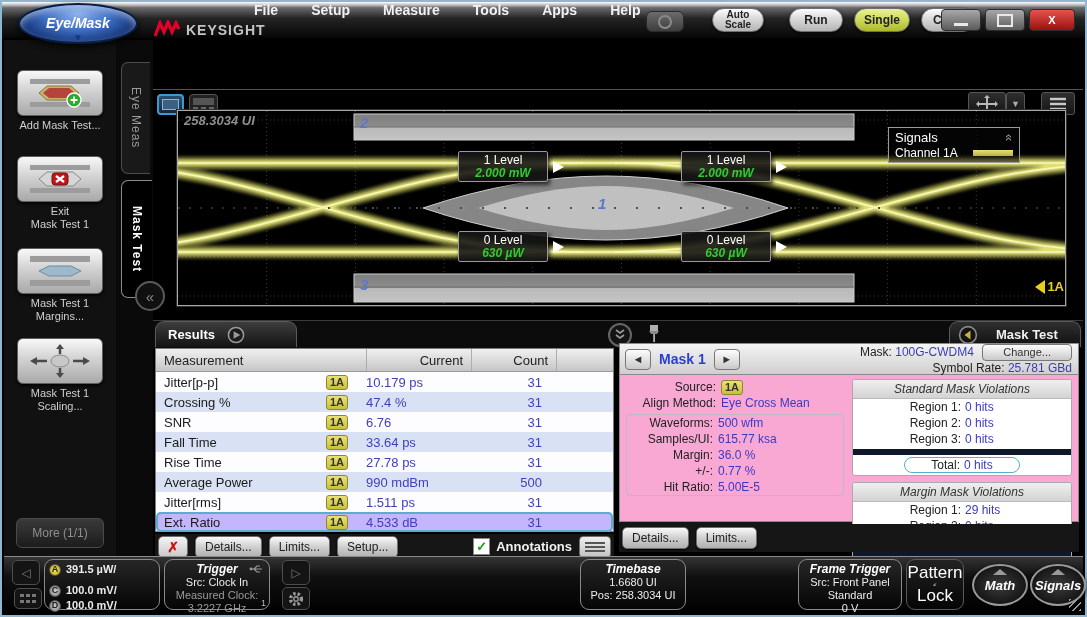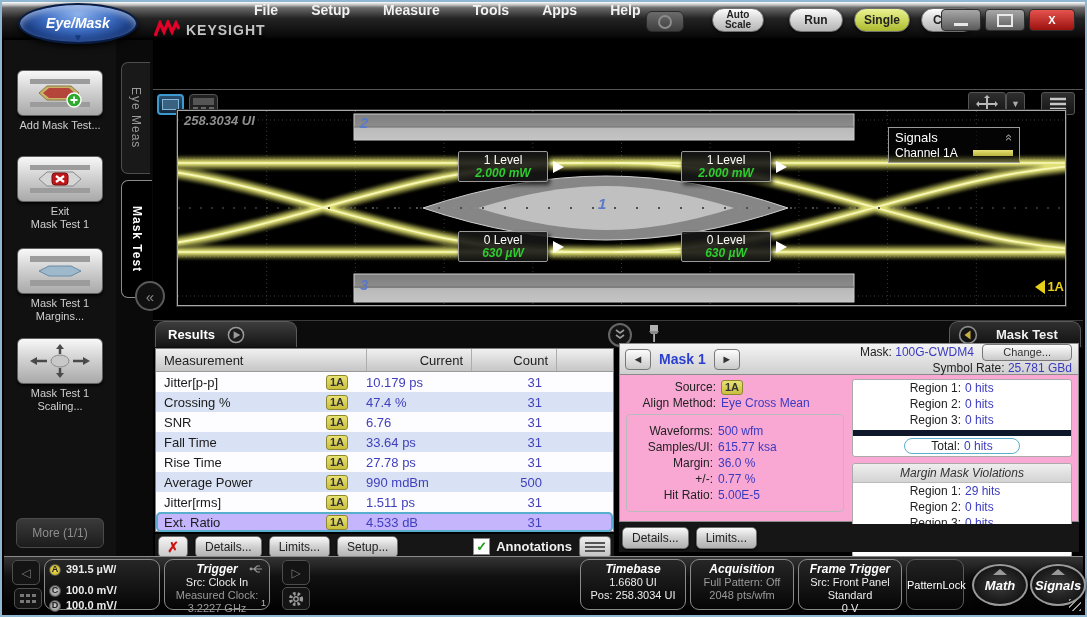--- a/index.html
+++ b/index.html
@@ -145,21 +145,21 @@
   .mh-right{margin-left:auto;font-size:12px;color:#222;text-align:right;line-height:14px;padding-right:6px;}
   .mh-right .bval{color:#3a3ac0;}
   .chgbtn{display:inline-block;height:15px;border-radius:4px;border:1px solid #777;background:linear-gradient(#fdfdfd,#c9c9c9);
     font-size:11px;color:#333;padding:0 20px;line-height:15px;margin-left:5px;}
   .maskbody{position:absolute;left:0;right:0;top:32px;bottom:30px;background:#f9a8d4;border:1px solid #8a8a8a;border-top:none;
     display:flex;box-sizing:border-box;}
   .mb-left{width:230px;padding-top:4px;font-size:12px;}
   .inforow{display:flex;align-items:center;line-height:16px;}
   .inforow .l{width:96px;text-align:right;color:#222;padding-right:5px;}
   .inforow .v{color:#3a3ac0;}
-  .infobox{border:1px solid #bbb;border-radius:4px;margin:3px 6px 0 6px;padding:8px 0;}
+  .infobox{border:1px solid #bbb;border-radius:4px;margin:3px 6px 0 6px;padding:0 0;}
   .infobox .inforow .l{width:86px;}
   .mb-right{flex:1;padding:4px 6px 0 2px;}
   .viobox{border:1px solid #aaa;border-radius:3px;background:#fff;margin-bottom:6px;}
   .viotitle{background:linear-gradient(#efefef,#d3d3d3);font-style:italic;font-size:12px;color:#333;text-align:center;
     border-bottom:1px solid #bbb;padding:2px 0;border-radius:3px 3px 0 0;}
   .viorow{display:flex;font-size:12px;line-height:16px;}
   .viorow .l{width:108px;text-align:right;color:#222;padding-right:4px;}
   .viorow .v{color:#3a3ac0;}
   .viototal{border-top:6px solid #0f172a;margin-top:2px;padding:2px 0;display:flex;justify-content:center;font-size:12px;}
   .viototal .l{color:#222;padding-right:4px;}
@@ -181,21 +181,21 @@
   .chic{width:12px;height:12px;border-radius:50%;font-size:9px;font-weight:bold;color:#222;
     display:flex;align-items:center;justify-content:center;border:1px solid #555;box-sizing:border-box;}
   .chic.a{background:radial-gradient(#f2e25a,#bfa820);}
   .chic.g{background:radial-gradient(#cfcfcf,#7c7c7c);}
   .oval{position:absolute;top:7px;width:56px;height:42px;border:2px solid #9a9a9a;border-radius:50%;
     background:radial-gradient(#3c3c3c,#060606);color:#fff;font-weight:bold;font-style:italic;font-size:13px;
     display:flex;align-items:center;justify-content:center;box-shadow:0 2px 5px #000;box-sizing:border-box;}
   .oval i{position:absolute;top:3px;left:50%;transform:translateX(-50%);width:0;height:0;
     border-bottom:6px solid #9a9a9a;border-left:7px solid transparent;border-right:7px solid transparent;}
   .patlock{position:absolute;left:902px;top:2px;bottom:3px;width:58px;border:1px solid #5a5a5a;border-radius:9px;
-    background:linear-gradient(#222,#050505);color:#fff;font-size:11px;text-align:center;display:flex;align-items:center;justify-content:space-between;padding:3px 0;box-sizing:border-box;}
+    background:linear-gradient(#222,#050505);color:#fff;font-size:17px;text-align:center;display:flex;flex-direction:column;align-items:center;justify-content:space-between;padding:3px 0;box-sizing:border-box;}
   .grip{position:absolute;right:2px;bottom:2px;width:12px;height:12px;
     background:repeating-linear-gradient(135deg,#9a9a9a 0 2px,transparent 2px 5px);}
 </style>
 </head>
 <body>
 
 <div id="win">
 
   <div class="titlebar">
     <div class="brand">
@@ -597,20 +597,21 @@
                 <span class="v">0.77 %</span>
               </div>
             <div class="inforow">
                 <span class="l">Hit Ratio:</span>
                 <span class="v">5.00E-5</span>
               </div>
           </div>
         </div>
         <div class="mb-right">
           <div class="viobox">
+            <div class="viotitle">Standard Mask Violations</div>
             <div class="viorow">
                 <span class="l">Region 1:</span>
                 <span class="v">0 hits</span>
               </div>
             <div class="viorow">
                 <span class="l">Region 2:</span>
                 <span class="v">0 hits</span>
               </div>
             <div class="viorow">
                 <span class="l">Region 3:</span>
@@ -699,25 +700,20 @@
         <circle cx="9" cy="9" r="5.4" fill="none" stroke="#9a9a9a" stroke-width="3.4" stroke-dasharray="2.4,2"></circle>
         <circle cx="9" cy="9" r="2.2" fill="#141414" stroke="#9a9a9a" stroke-width="1.4"></circle>
       </svg>
     </div>
 
     <div class="sp" style="left:576px;width:106px;">
       <div class="t">Timebase</div>
       <div class="ln">1.6680 UI</div>
       <div class="ln">Pos: 258.3034 UI</div>
     </div>
-    <div class="sp" style="left:686px;width:104px;">
-      <div class="t">Acquisition</div>
-      <div class="ln dim">Full Pattern: Off</div>
-      <div class="ln dim">2048 pts/wfm</div>
-    </div>
     <div class="sp" style="left:794px;width:104px;">
       <div class="t">Frame Trigger</div>
       <div class="ln">Src: Front Panel</div>
       <div class="ln">Standard</div>
       <div class="ln">0 V</div>
     </div>
 
     <div class="patlock">
       <span>Pattern</span>
       <svg width="20" height="17" viewBox="0 0 20 17">

